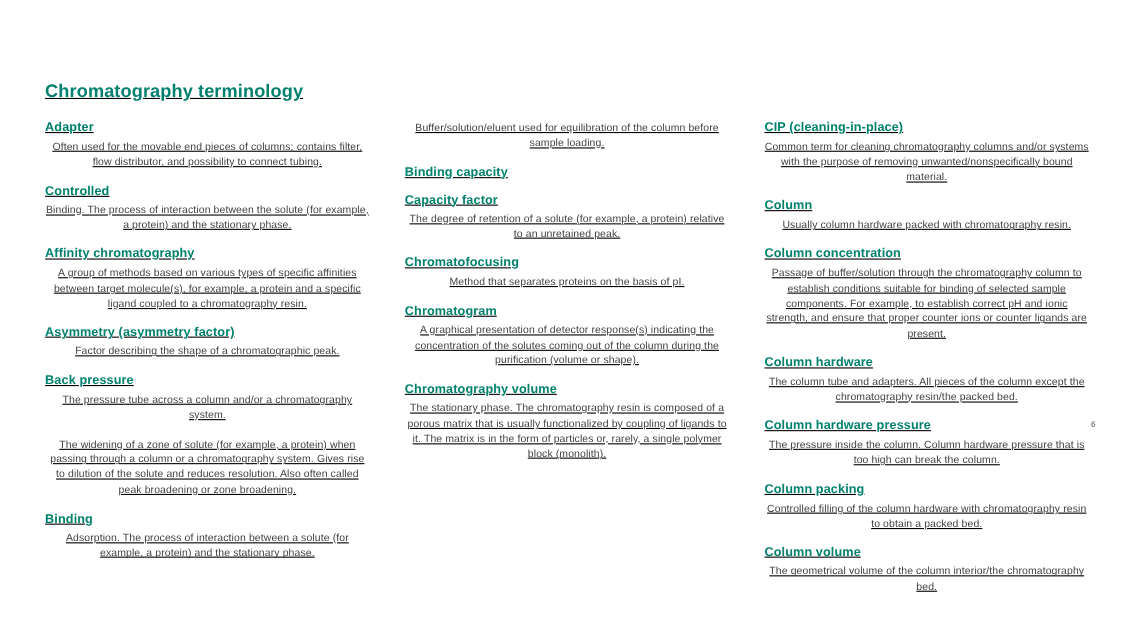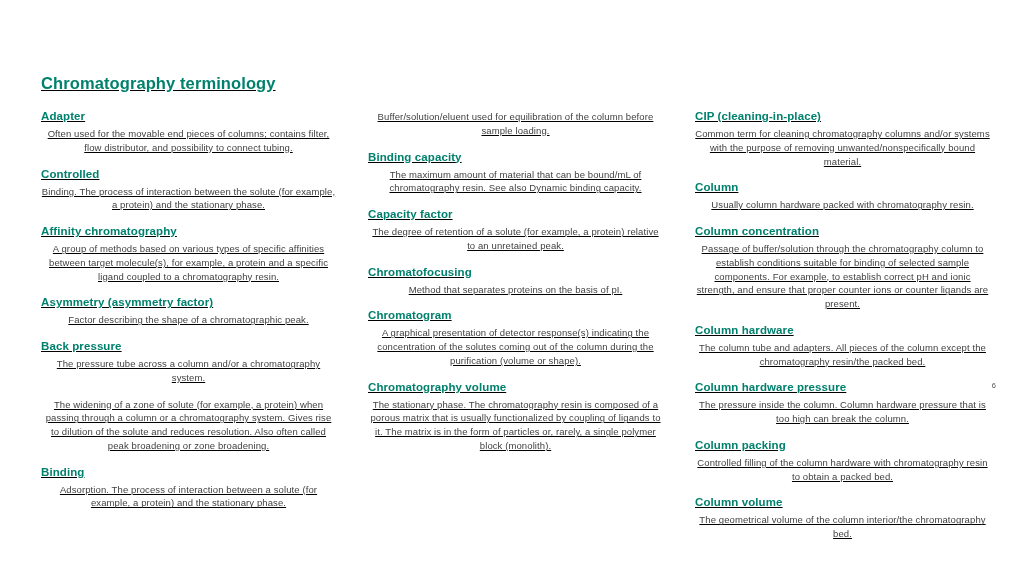--- a/index.html
+++ b/index.html
@@ -86,21 +86,20 @@
           <h2 class="term-heading">Binding</h2>
           <p class="term-definition">Adsorption. The process of interaction between a solute (for example, a protein) and the stationary phase.</p>
         </div>
       </div>
       <div class="col">
         <div class="term-block">
           <p class="term-definition">Buffer/solution/eluent used for equilibration of the column before sample loading.</p>
         </div>
         <div class="term-block">
           <h2 class="term-heading">Binding capacity</h2>
-          <p class="term-definition">The maximum amount of material that can be bound/mL of chromatography resin. See also Dynamic binding capacity.</p>
         </div>
         <div class="term-block">
           <h2 class="term-heading">Capacity factor</h2>
           <p class="term-definition">The degree of retention of a solute (for example, a protein) relative to an unretained peak.</p>
         </div>
         <div class="term-block">
           <h2 class="term-heading">Chromatofocusing</h2>
           <p class="term-definition">Method that separates proteins on the basis of pI.</p>
         </div>
         <div class="term-block">

